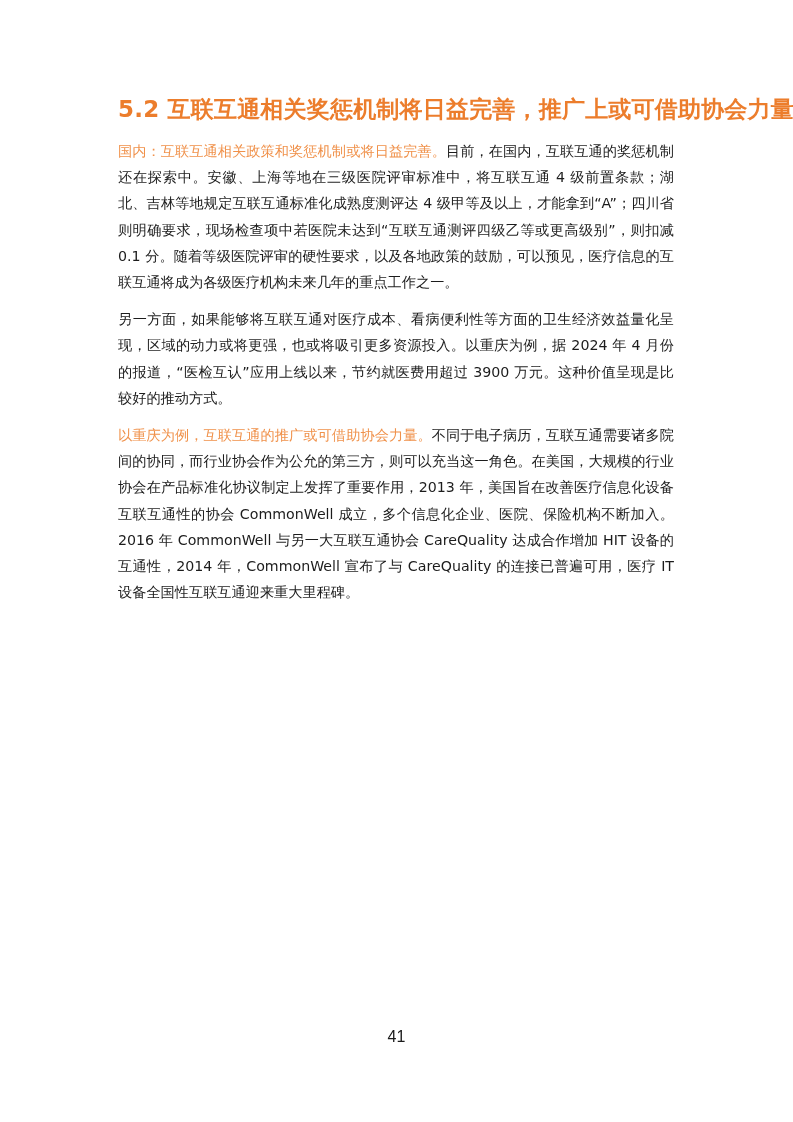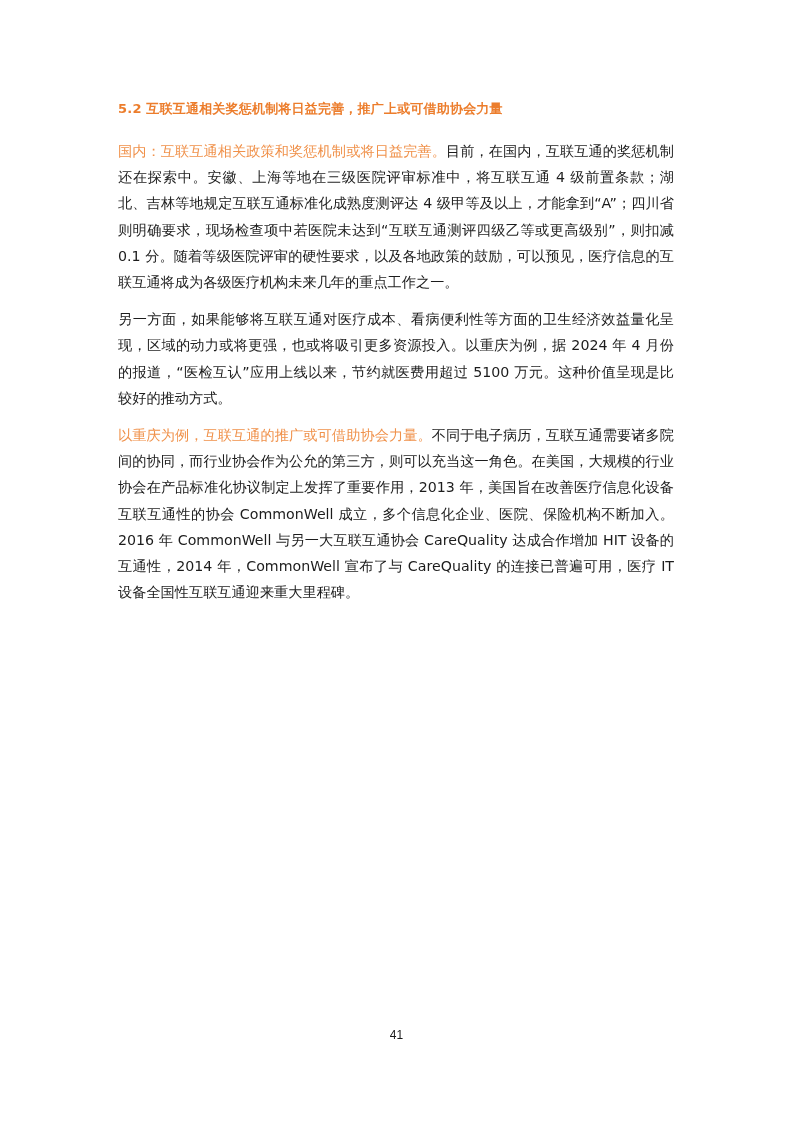--- a/index.html
+++ b/index.html
@@ -15,59 +15,60 @@
       color: #1a1a1a;
       overflow: hidden;
     }
     .page {
       position: absolute;
       left: 118px;
       top: 92px;
       width: 556px;
     }
     .section-title {
-      font-size: 13px;
+      font-size: 23px;
       font-weight: bold;
       color: #ec7d2c;
       margin: 0 0 12px 0;
       line-height: 34px;
       letter-spacing: 0.2px;
       white-space: nowrap;
+      text-align: right;
     }
     .para {
       font-size: 14.2px;
       line-height: 26.2px;
       margin: 0 0 11px 0;
       text-align: justify;
       text-justify: inter-character;
       color: #1c1c1c;
     }
     .lead {
       color: #f0914a;
     }
     .page-number {
       position: absolute;
       left: 0;
       width: 793px;
       top: 1028px;
       text-align: center;
-      font-size: 12px;
+      font-size: 16px;
       color: #1a1a1a;
       font-family: "Liberation Sans", sans-serif;
     }
   </style>
 </head>
 <body>
 
 <div class="page">
   <h2 class="section-title">5.2  互联互通相关奖惩机制将日益完善，推广上或可借助协会力量</h2>
 
   <p class="para"><span class="lead">国内：互联互通相关政策和奖惩机制或将日益完善。</span><span>目前，在国内，互联互通的奖惩机制还在探索中。安徽、上海等地在三级医院评审标准中，将互联互通 4 级前置条款；湖北、吉林等地规定互联互通标准化成熟度测评达 4 级甲等及以上，才能拿到“A”；四川省则明确要求，现场检查项中若医院未达到“互联互通测评四级乙等或更高级别”，则扣减 0.1 分。随着等级医院评审的硬性要求，以及各地政策的鼓励，可以预见，医疗信息的互联互通将成为各级医疗机构未来几年的重点工作之一。</span></p>
 
-  <p class="para"><span class="lead"></span><span>另一方面，如果能够将互联互通对医疗成本、看病便利性等方面的卫生经济效益量化呈现，区域的动力或将更强，也或将吸引更多资源投入。以重庆为例，据 2024 年 4 月份的报道，“医检互认”应用上线以来，节约就医费用超过 5100 万元。这种价值呈现是比较好的推动方式。</span></p>
+  <p class="para"><span class="lead"></span><span>另一方面，如果能够将互联互通对医疗成本、看病便利性等方面的卫生经济效益量化呈现，区域的动力或将更强，也或将吸引更多资源投入。以重庆为例，据 2024 年 4 月份的报道，“医检互认”应用上线以来，节约就医费用超过 3900 万元。这种价值呈现是比较好的推动方式。</span></p>
 
 
 
   <p class="para"><span class="lead">以重庆为例，互联互通的推广或可借助协会力量。</span><span>不同于电子病历，互联互通需要诸多院间的协同，而行业协会作为公允的第三方，则可以充当这一角色。在美国，大规模的行业协会在产品标准化协议制定上发挥了重要作用，2013 年，美国旨在改善医疗信息化设备互联互通性的协会 CommonWell 成立，多个信息化企业、医院、保险机构不断加入。2016 年 CommonWell 与另一大互联互通协会 CareQuality 达成合作增加 HIT 设备的互通性，2014 年，CommonWell 宣布了与 CareQuality 的连接已普遍可用，医疗 IT 设备全国性互联互通迎来重大里程碑。</span></p>
 
 </div>
 
 <div class="page-number">41</div>
 
 </body></html>

